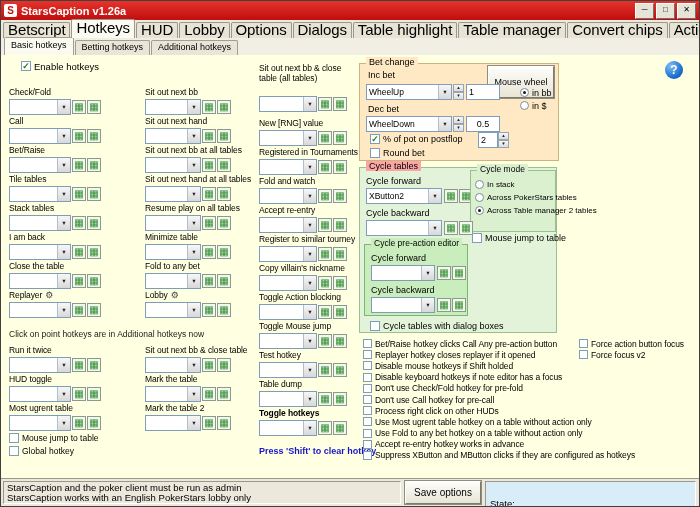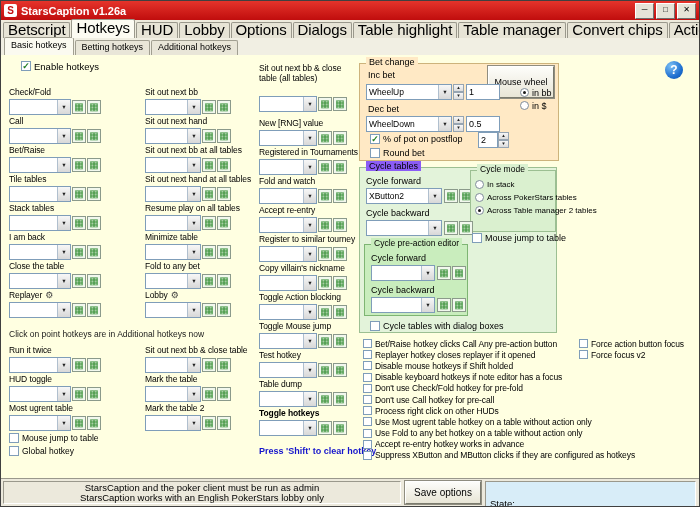--- a/index.html
+++ b/index.html
@@ -64,42 +64,42 @@
   .group, .subgroup { border:1px solid; box-sizing:border-box; }
   .legend { position:absolute; top:-7px; left:6px; padding:0 3px; font-size:9px; white-space:nowrap; }
   .group .lbl { position:absolute; font-size:9px; white-space:nowrap; }
   .group .combo, .group .gridbtn, .group .spinner, .group input, .group .chk, .group .radio-list, .group .btn, .group .subgroup { position:absolute; }
   .subgroup { position:absolute; }
   .subgroup .legend { font-size:8.5px; }
 
   #bet-group { left:358px; top:8px; width:200px; height:98px; background:#ffe9c5; border-color:#cdb37c; font-size:9px; }
   #bet-group .legend { background:#ffe9c5; }
   #cycle-group { left:358px; top:112px; width:198px; height:166px; background:#e3f3da; border-color:#9cbf92; font-size:9px; }
-  #cycle-group .legend { background:#8b5cf6; }
+  #cycle-group .legend { background:#fca5a5; }
   #mode-group { background:#daf0cf; border-color:#9cbf92; font-size:8px; }
   #mode-group .legend { background:#daf0cf; }
   #mode-group .radio { height:13px; }
   #pre-group { background:#c9edbd; border-color:#7eb573; }
   #pre-group .legend { background:#c9edbd; }
 
   .btn { box-sizing:border-box; border:1px solid; border-color:#ffffff #7a7a6e #7a7a6e #ffffff; outline:1px solid #8f8d80; background:linear-gradient(#fdfdfa,#e8e5d6); font-family:inherit; font-size:9px; padding:0; }
   .spinner { width:11px; height:16px; display:inline-flex; flex-direction:column; box-sizing:border-box; }
   .sp { flex:1; box-sizing:border-box; border:1px solid #97a5b2; background:linear-gradient(#f7f7f7,#dcdcdc); font-size:4.5px; line-height:6px; text-align:center; color:#222; }
   .num { box-sizing:border-box; height:16px; border:1px solid #7f9db9; background:#fff; font-family:inherit; font-size:9px; padding:0 2px; }
 
   #help-icon { left:664px; top:6px; width:18px; height:18px; border-radius:50%; background:radial-gradient(circle at 32% 28%, #7cc0f4, #1e6fd0 62%, #0b4ea8); color:#fff; font-weight:bold; font-size:12px; line-height:18px; text-align:center; }
 
   .opts { font-size:8.5px; letter-spacing:-0.1px; }
   #opts-left { left:362px; top:283px; } #opts-right { left:578px; top:283px; }
   .opts .chk { height:11.2px; }
   .opts .box { width:9px; height:9px; }
 
   
   .statusbar { position:absolute; bottom:0; left:0; right:0; height:27px; background:#ece9dc; border-top:1px solid #9a988c; }
-  .status-msg { position:absolute; left:2px; top:2px; width:398px; height:23px; box-sizing:border-box; border:1px solid; border-color:#9a988c #ffffff #ffffff #9a988c; padding:1px 3px; font-size:9.5px; line-height:10px; white-space:nowrap; overflow:hidden;text-align:center; }
+  .status-msg { position:absolute; left:2px; top:2px; width:398px; height:23px; box-sizing:border-box; border:1px solid; border-color:#9a988c #ffffff #ffffff #9a988c; padding:1px 3px; font-size:9.5px; line-height:10px; white-space:nowrap; overflow:hidden; }
   .save-btn { position:absolute; left:404px; top:2px; width:76px; height:23px; font-size:10px; }
   .state-panel { position:absolute; left:484px; top:2px; right:3px; height:23px; box-sizing:border-box; background:#d8edf8; border:1px solid; border-color:#9a988c #ffffff #ffffff #9a988c; padding:17px 4px; font-size:9.5px; line-height:10px; }
 </style>
 </head>
 <body>
 
 <div id="win">
 
   <div class="titlebar">
     <span class="title-icon">S</span>
@@ -567,21 +567,21 @@
         </div>
       <span class="lbl" style="left:8px;top:40px">Dec bet</span>
       <span class="combo" style="left:6px;top:52px;width:86px">
           <span class="combo-val">WheelDown</span>
           <span class="combo-arrow">▼</span>
         </span>
       <span class="spinner" style="left:93px;top:52px">
           <span class="sp">▲</span>
           <span class="sp">▼</span>
         </span>
-      <input class="num" style="left: 106px; top: 52px; width: 34px;" value="0.5">
+      <input class="num" style="left: 106px; top: 52px; width: 34px; text-align: center;" value="0.5">
       <div class="chk on" style="left:10px;top:69px">
         <span class="box">
             <span class="mark">✓</span>
           </span>
         <span>% of pot on postflop</span>
       </div>
       <input class="num" style="left: 118px; top: 68px; width: 20px;" value="2">
       <span class="spinner" style="left:138px;top:68px">
           <span class="sp">▲</span>
           <span class="sp">▼</span>

